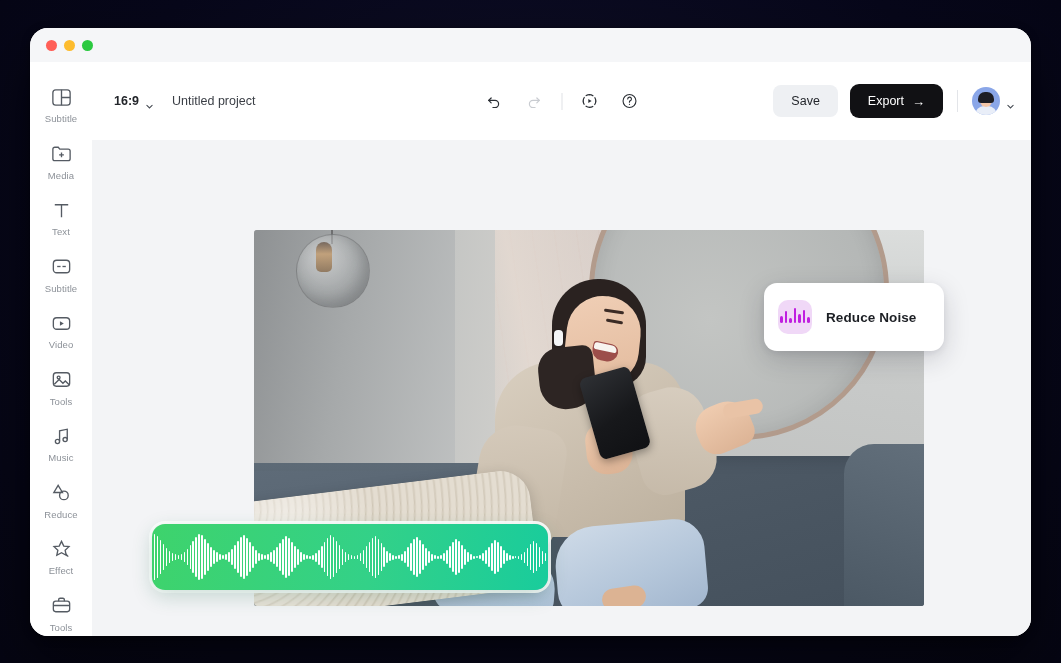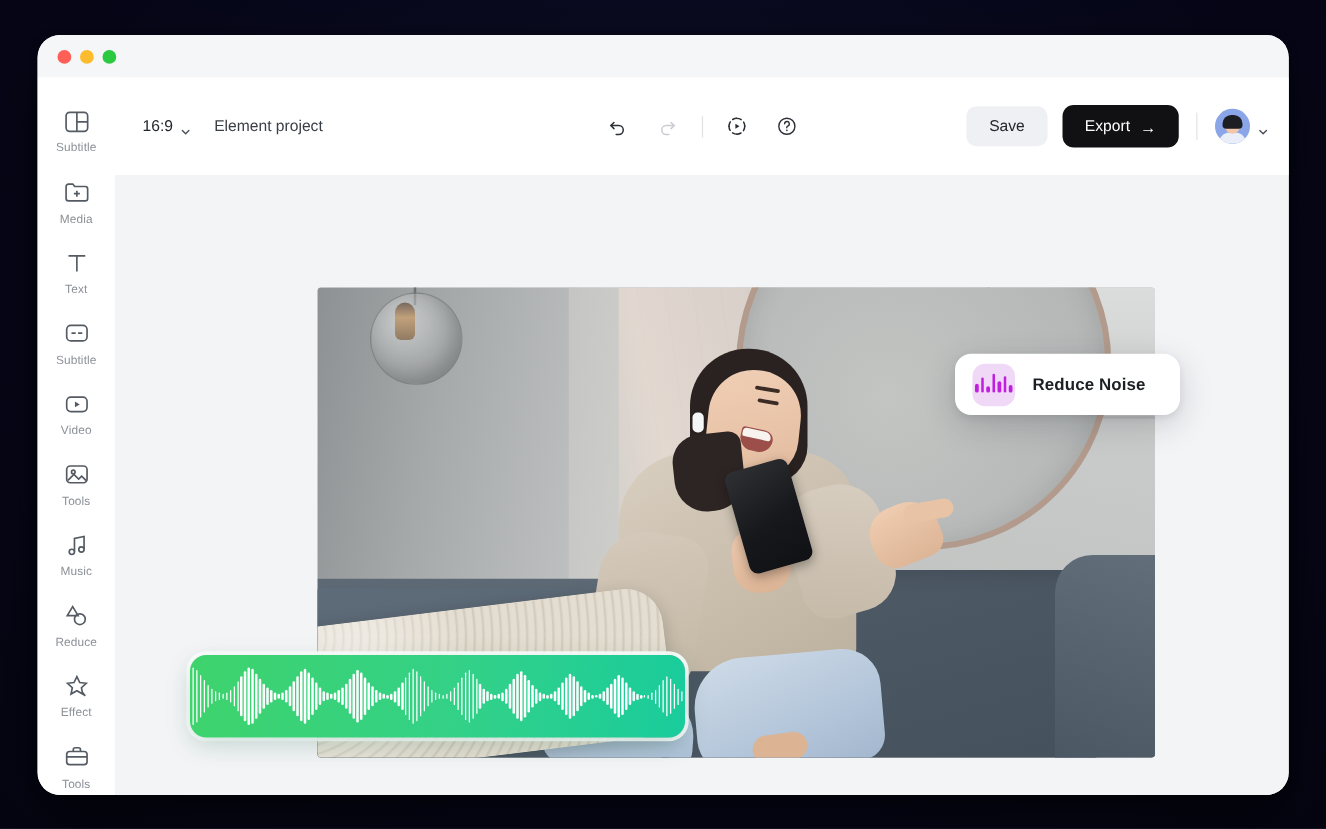--- a/index.html
+++ b/index.html
@@ -105,21 +105,21 @@
   }
   .hdr-left { display: flex; align-items: center; gap: 18px; }
   .ratio {
     display: flex;
     align-items: center;
     gap: 6px;
     cursor: pointer;
   }
   .ratio-text {
     font-size: 12.5px;
-    font-weight: normal;
+    font-weight: bold;
     color: #23262b;
   }
   .proj-name {
     font-size: 12.5px;
     color: #3a3e45;
   }
   .chev { width: 9px; height: 9px; color: #4a4f57; }
 
   .hdr-center {
     position: absolute;
@@ -490,21 +490,21 @@
     border-radius: 14px;
     transform: rotate(-8deg);
   }
 
   
   .rn-card {
     position: absolute;
     left: 764px;
     top: 283px;
     width: 180px;
-    height: 49px;
+    height: 68px;
     background: #ffffff;
     border-radius: 13px;
     display: flex;
     align-items: center;
     padding-left: 14px;
     gap: 14px;
     box-shadow: 0 8px 26px rgba(26,30,45,0.18), 0 2px 6px rgba(26,30,45,0.08);
     cursor: pointer;
     z-index: 5;
   }
@@ -688,21 +688,21 @@
     <div class="header">
       <div class="hdr-left">
         <div class="ratio">
           <span class="ratio-text">16:9</span>
           <span class="chev">
             <svg width="9" height="9" viewBox="0 0 12 12" fill="none" stroke="currentColor" stroke-width="1.5" stroke-linecap="round">
               <path d="M2.5 4.5L6 8l3.5-3.5"></path>
             </svg>
           </span>
         </div>
-        <div class="proj-name">Element project</div>
+        <div class="proj-name">Untitled project</div>
       </div>
 
       <div class="hdr-center">
         <div class="tool-btn">
           <svg width="17" height="17" viewBox="0 0 24 24" fill="none" stroke="currentColor" stroke-width="1.7" stroke-linecap="round" stroke-linejoin="round">
             <path d="M8 7L4.5 10.5 8 14"></path>
             <path d="M4.5 10.5h9a5 5 0 0 1 0 10h-3"></path>
           </svg>
         </div>
         <div class="tool-btn disabled">

